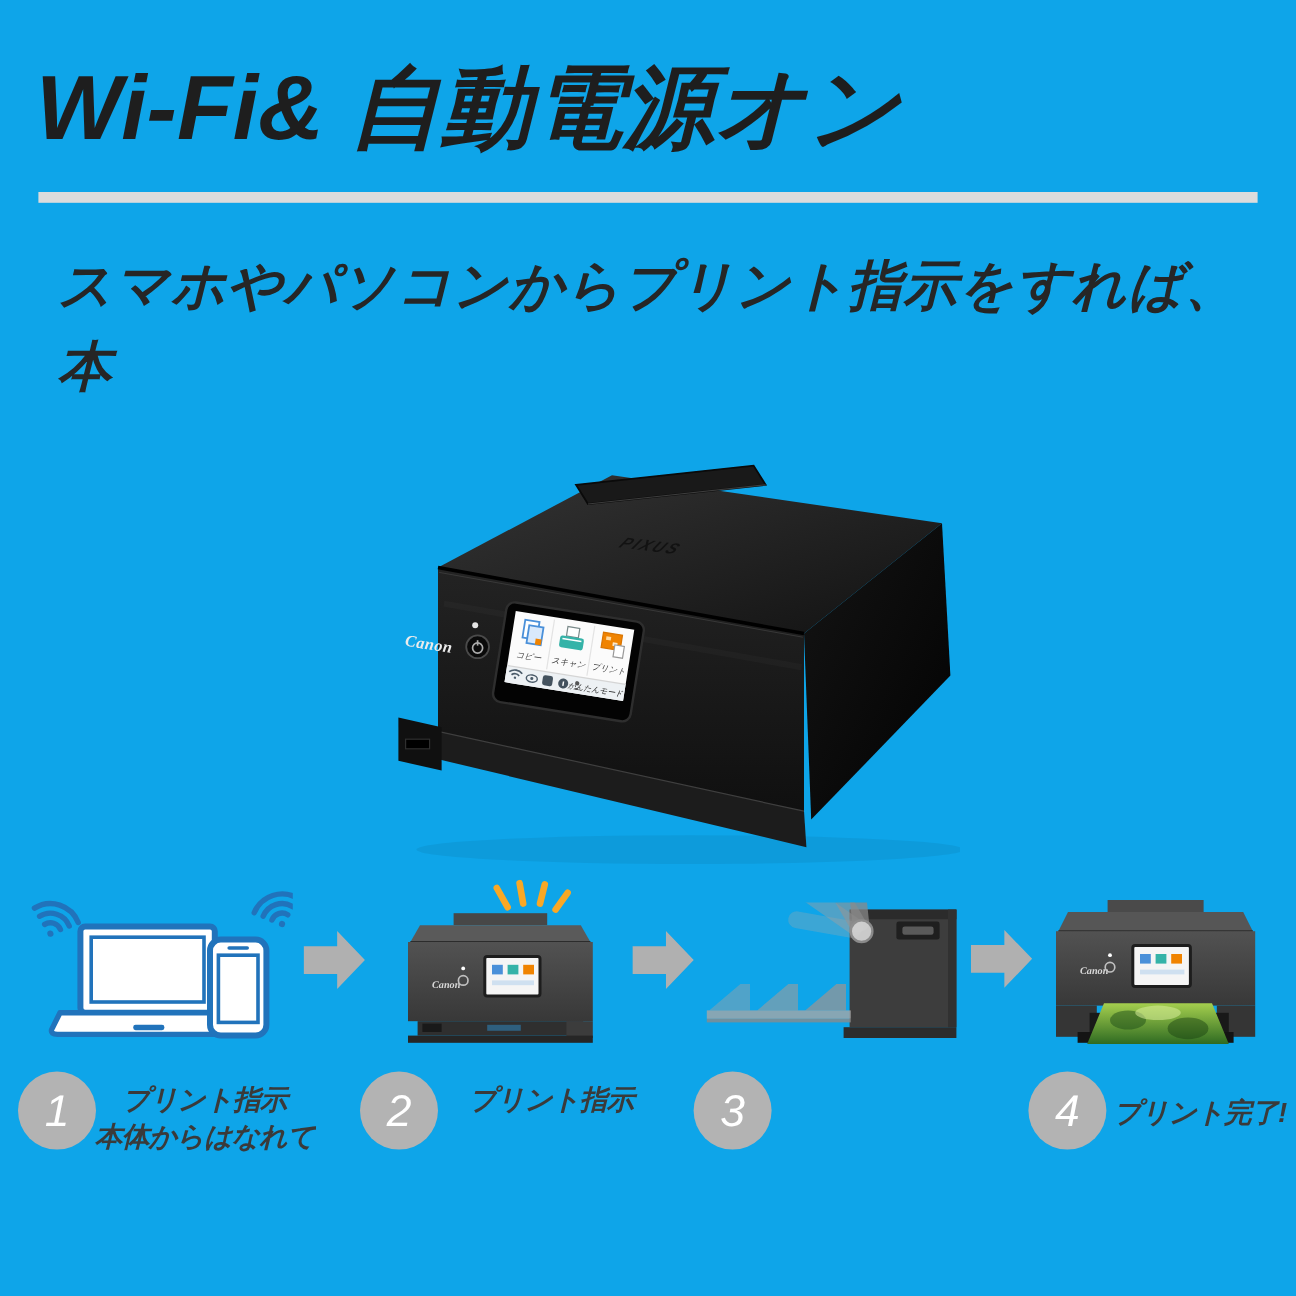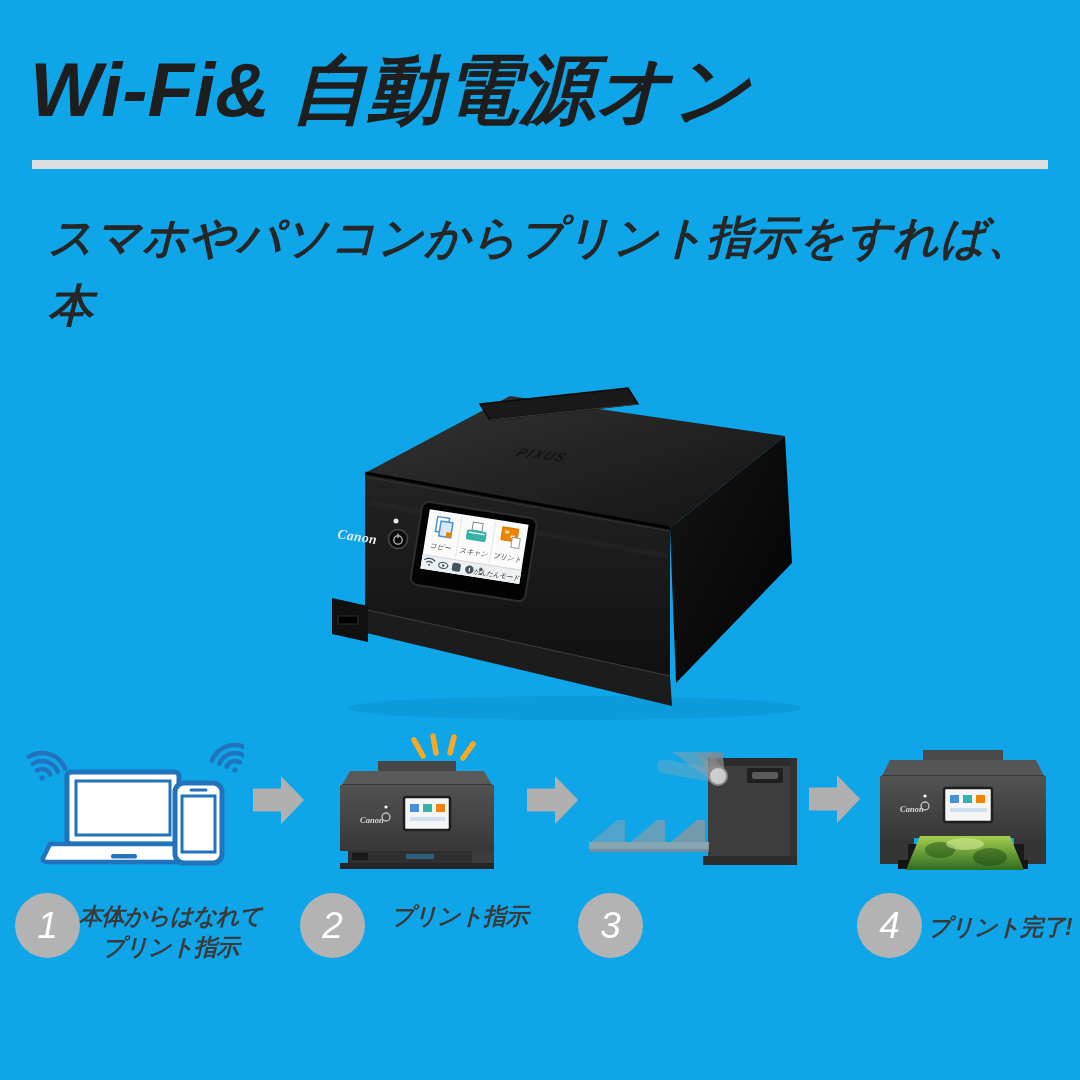--- a/index.html
+++ b/index.html
@@ -298,22 +298,22 @@
         <polygon points="52,92 142,92 156,126 38,126" fill="url(#photoG)"></polygon>
         <ellipse cx="72" cy="106" rx="15" ry="8" fill="#1e4d17" opacity="0.5"></ellipse>
         <ellipse cx="122" cy="113" rx="17" ry="9" fill="#163f10" opacity="0.45"></ellipse>
         <ellipse cx="97" cy="100" rx="19" ry="6" fill="#d8ef9a" opacity="0.55"></ellipse>
       </g>
     </svg>
   </div>
 
   <div class="badge b1">1</div>
   <div class="cap c1">
+    <span>プリント指示</span>
     <span>本体からはなれて</span>
-    <span>プリント指示</span>
   </div>
 
   <div class="badge b2">2</div>
   <div class="cap c2">
     <span>プリント指示</span>
   </div>
 
   <div class="badge b3">3</div>
 
   <div class="badge b4">4</div>

